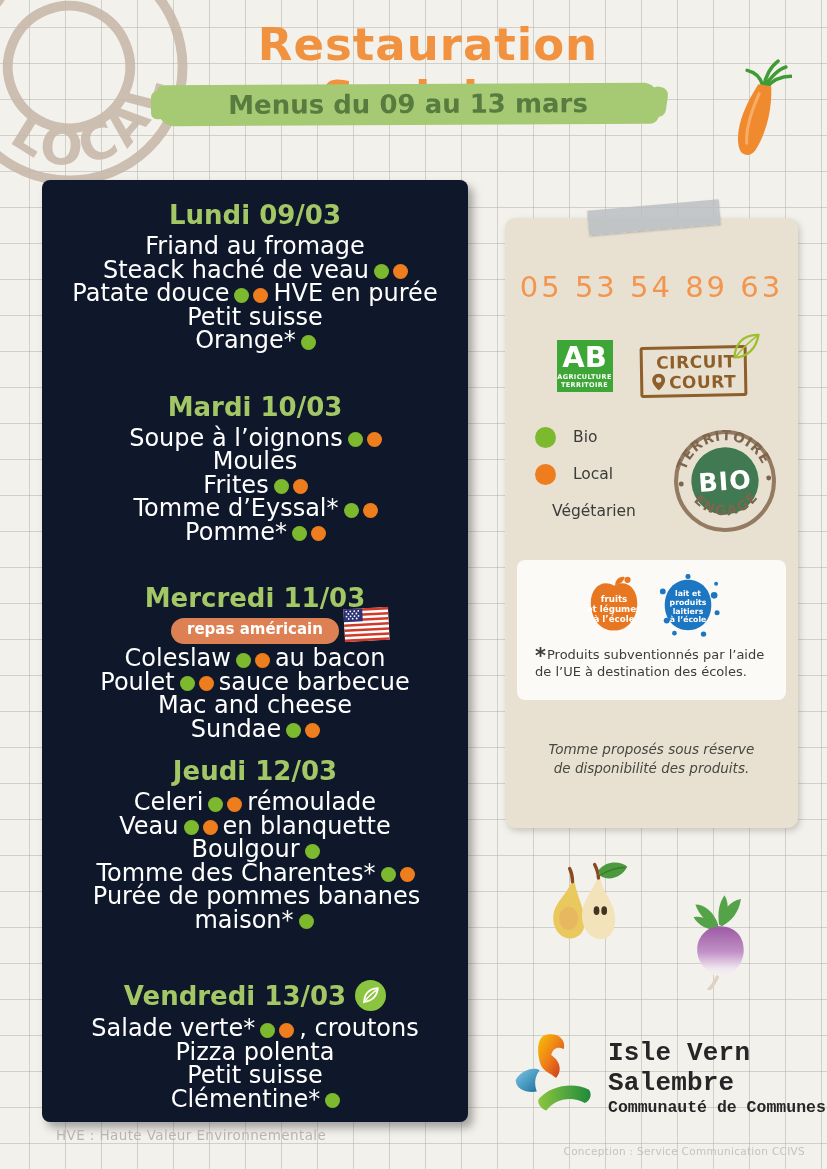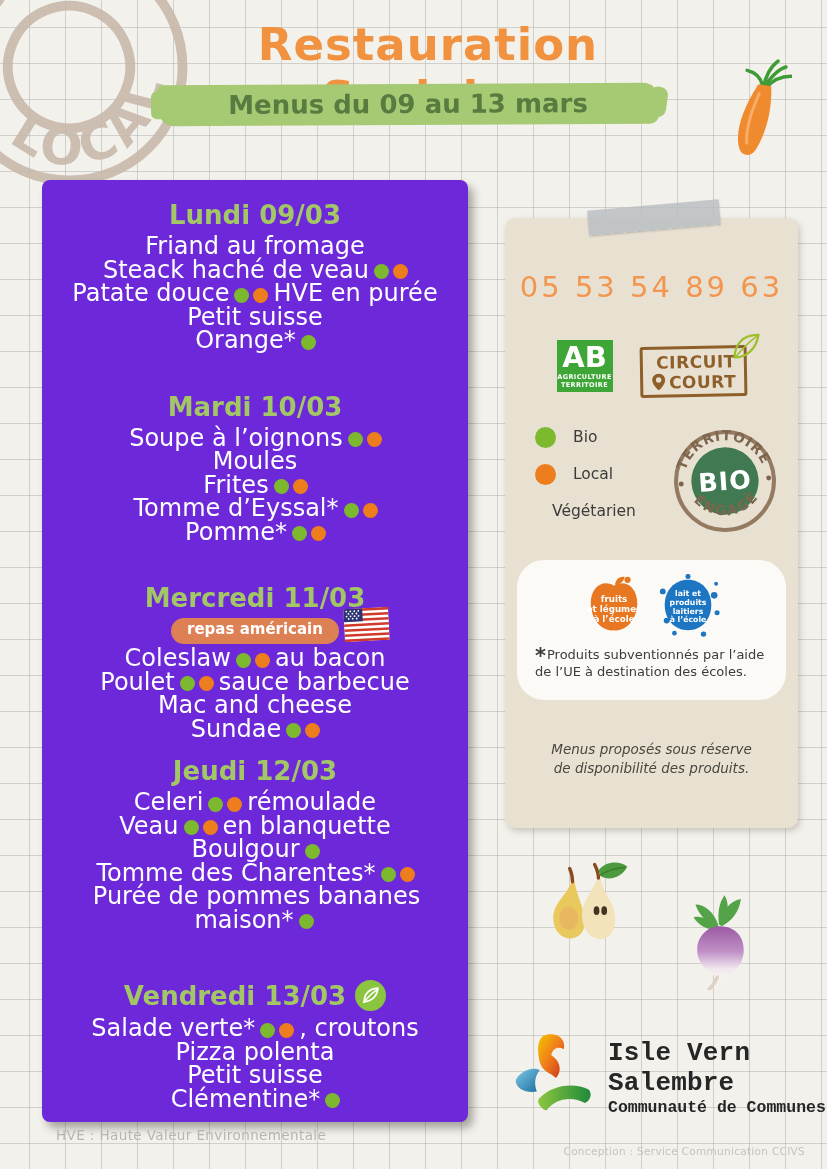--- a/index.html
+++ b/index.html
@@ -17,21 +17,21 @@
   .bio-local-stamp{position:absolute;left:-62px;top:-64px;width:262px;height:262px;transform:rotate(-22deg);opacity:.88;}
   .main-title{position:absolute;left:148px;top:18px;width:560px;text-align:center;
     font-size:45px;color:#f0923f;letter-spacing:1px;font-weight:bold;}
   .banner{position:absolute;left:157px;top:84px;width:502px;height:41px;background:#a6c973;
     border-radius:7px 16px 9px 18px;transform:rotate(-.3deg);}
   .banner:before{content:"";position:absolute;left:-6px;top:6px;width:14px;height:28px;background:#a6c973;border-radius:6px;}
   .banner:after{content:"";position:absolute;right:-8px;top:4px;width:18px;height:30px;background:#a6c973;border-radius:8px;transform:rotate(8deg);}
   .banner-text{position:absolute;width:100%;text-align:center;top:5px;font-size:26px;font-weight:bold;color:#587c40;}
   .carrot{position:absolute;left:726px;top:52px;}
   
-  .menu-card{position:absolute;left:42px;top:180px;width:426px;height:942px;background:#6d28d9;
+  .menu-card{position:absolute;left:42px;top:180px;width:426px;height:942px;background:#0f172a;
     border-radius:8px;box-shadow:5px 6px 9px rgba(70,68,64,.45);padding-top:21px;box-sizing:border-box;}
   .day{margin-bottom:40px;}
   .day.tight{margin-bottom:16px;}
   .day.wide{margin-bottom:48px;}
   .day-title{display:flex;justify-content:center;align-items:center;gap:9px;
     font-size:26px;font-weight:bold;color:#a3c765;margin-bottom:6px;line-height:28px;}
   .badge-row{position:relative;height:26px;margin-bottom:3px;display:flex;justify-content:center;}
   .badge{background:#dd8155;color:#fff;font-weight:bold;font-size:15px;padding:3px 16px 4px;border-radius:13px;line-height:17px;}
   .us-flag{position:absolute;left:calc(50% + 89px);top:-10px;transform:rotate(-3deg);line-height:0;}
   .item{text-align:center;color:#fff;font-size:24px;line-height:23.5px;}
@@ -55,21 +55,21 @@
   .cc-logo{position:relative;border:3px solid #8f5f2a;border-radius:3px;width:93px;height:42px;
     padding:3px 8px 0 0;margin-top:6px;text-align:right;font-weight:bold;color:#8f5f2a;
     font-size:17px;line-height:20px;letter-spacing:.5px;transform:rotate(-1deg);}
   .cc-pin{position:absolute;left:9px;bottom:4px;line-height:0;}
   .cc-leaf{position:absolute;right:-15px;top:-17px;line-height:0;transform:rotate(10deg);}
   .legend{position:absolute;left:30px;top:208px;}
   .legend-row{display:flex;align-items:center;margin-bottom:15px;min-height:22px;}
   .legend-row .dot{width:21px;height:21px;margin:0;}
   .legend-label{margin-left:17px;font-size:15.5px;color:#3b3b39;}
   .territoire{position:absolute;right:20px;top:210px;width:106px;height:106px;transform:rotate(-4deg);}
-  .subsidy-card{position:absolute;left:12px;top:342px;width:269px;height:140px;background:#fcfaf6;border-radius:27px;}
+  .subsidy-card{position:absolute;left:12px;top:342px;width:269px;height:140px;background:#fcfaf6;border-radius:8px;}
   .subsidy-logos{display:flex;justify-content:center;align-items:center;gap:10px;margin-top:14px;}
   .subsidy-note{margin:8px 16px 0 18px;font-size:13px;color:#3c3c3a;line-height:17px;text-align:left;}
   .star{font-size:21px;line-height:10px;vertical-align:-4px;margin-right:1px;font-weight:bold;}
   .disclaimer{position:absolute;top:522px;left:0;width:100%;box-sizing:border-box;padding:0 42px;
     text-align:center;font-style:italic;font-size:13.5px;color:#47473f;line-height:18.5px;}
   
   .pears{position:absolute;left:537px;top:853px;line-height:0;}
   .turnip{position:absolute;left:688px;top:888px;line-height:0;}
   .ccivs-logo{position:absolute;left:508px;top:1032px;line-height:0;}
   .org-text{position:absolute;left:608px;top:1038px;width:230px;font-family:Liberation Mono, monospace;}
@@ -291,21 +291,21 @@
         </g>
         <text x="34" y="23" text-anchor="middle" font-size="8" font-weight="bold" fill="#ffffff">lait et</text>
         <text x="34" y="32" text-anchor="middle" font-size="8" font-weight="bold" fill="#ffffff">produits</text>
         <text x="34" y="41" text-anchor="middle" font-size="8" font-weight="bold" fill="#ffffff">laitiers</text>
         <text x="34" y="50" text-anchor="middle" font-size="8" font-weight="bold" fill="#ffffff">à l’école</text>
       </svg>
     </div>
     <div class="subsidy-note"><span class="star">*</span><span>Produits subventionnés par l’aide de l’UE à destination des écoles.</span></div>
   </div>
 
-  <div class="disclaimer">Menus proposés sous réserve de disponibilité des produits.</div>
+  <div class="disclaimer">Tomme proposés sous réserve de disponibilité des produits.</div>
 </div>
 
 <svg class="pears" width="96" height="98" viewBox="0 0 100 102">
   <path d="M36,30 C30,46 16,52 17,70 C18,84 30,92 40,88 C50,84 52,72 48,60 C45,50 41,40 39,30 Z" fill="#e9c95e"></path>
   <ellipse cx="33" cy="68" rx="10" ry="12" fill="#e7a963" opacity=".55"></ellipse>
   <path d="M37,30 C37,24 36,20 34,16" stroke="#8a4a20" stroke-width="3.5" fill="none" stroke-linecap="round"></path>
   <path d="M63,26 C57,42 46,50 47,68 C48,84 62,94 73,88 C83,82 83,66 79,56 C75,46 68,38 66,26 Z" fill="#f3e3bb"></path>
   <path d="M64,26 C64,20 62,16 60,12" stroke="#8a4a20" stroke-width="3.5" fill="none" stroke-linecap="round"></path>
   <ellipse cx="62" cy="60" rx="3" ry="4.5" fill="#433322"></ellipse>
   <ellipse cx="70" cy="60" rx="3" ry="4.5" fill="#433322"></ellipse>

